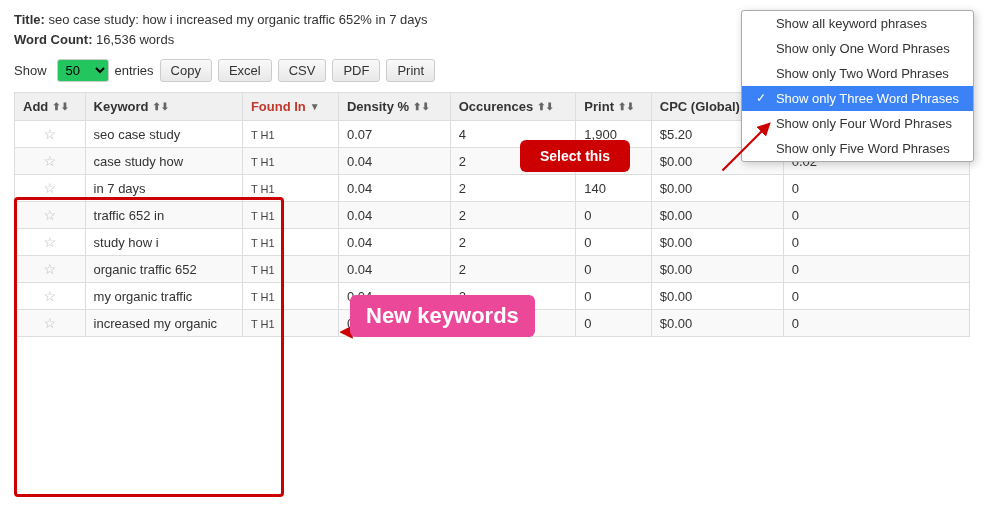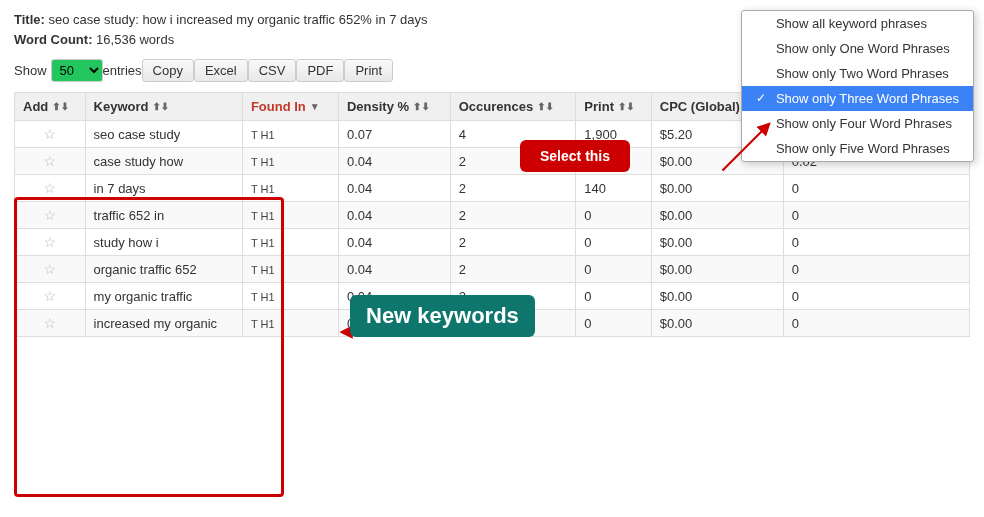--- a/index.html
+++ b/index.html
@@ -18,20 +18,21 @@
       position: relative;
     }
     .meta-section {
       margin-bottom: 10px;
       line-height: 1.5;
     }
     .toolbar {
       display: flex;
       align-items: center;
       margin-bottom: 10px;
+      gap: 6px;
     }
     .toolbar-label {
       margin-right: 4px;
     }
     .entries-select {
       border: 1px solid #ccc;
       border-radius: 3px;
       padding: 2px 4px;
       background: #22c55e;
       font-size: 13px;
@@ -129,21 +130,21 @@
       font-weight: bold;
       padding: 8px 20px;
       border-radius: 6px;
       pointer-events: none;
       z-index: 20;
     }
     .annotation-new-keywords {
       position: absolute;
       top: 295px;
       left: 350px;
-      background: #0f766e;
+      background: #ec4899;
       color: #fff;
       font-size: 22px;
       font-weight: bold;
       padding: 8px 16px;
       border-radius: 6px;
       pointer-events: none;
       z-index: 20;
     }
     
     .arrow-select {

